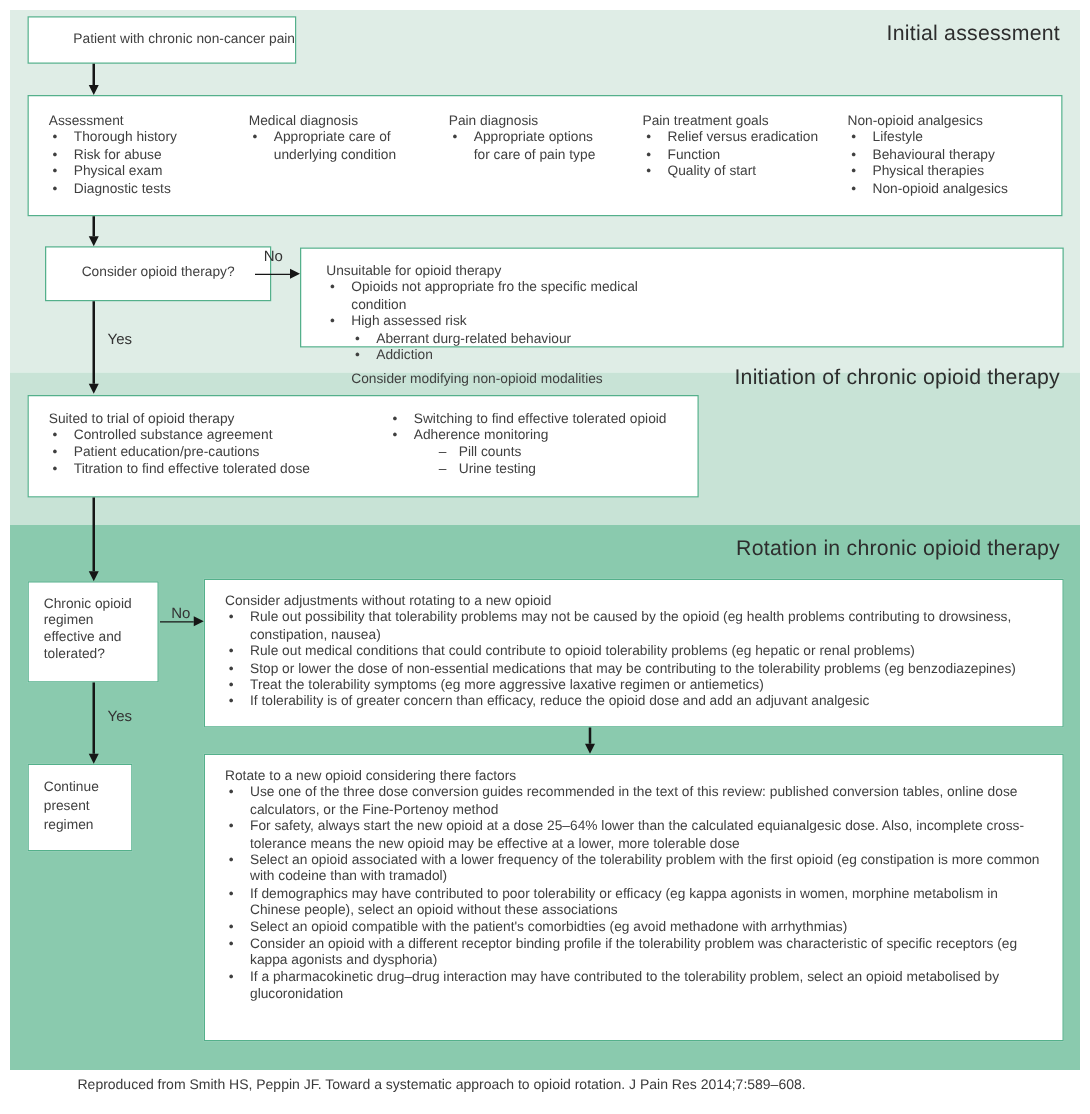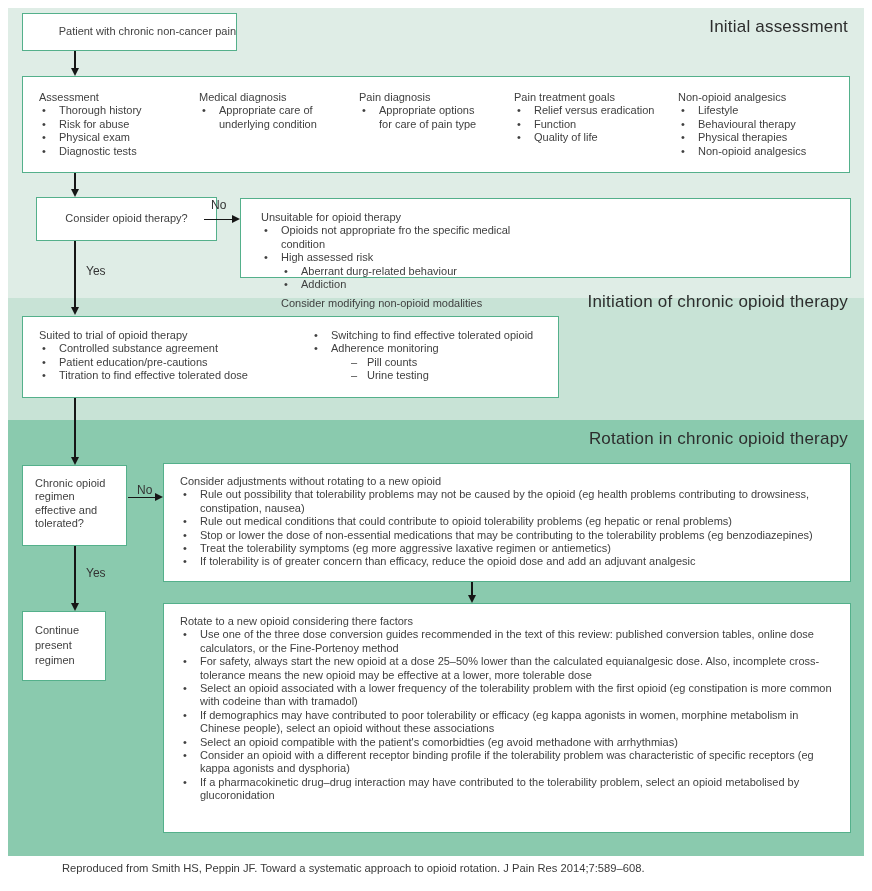--- a/index.html
+++ b/index.html
@@ -105,21 +105,21 @@
           <div class="b-item">
             <span class="glyph">•</span>
             <span class="gtext">Relief versus eradication</span>
           </div>
           <div class="b-item">
             <span class="glyph">•</span>
             <span class="gtext">Function</span>
           </div>
           <div class="b-item">
             <span class="glyph">•</span>
-            <span class="gtext">Quality of life</span>
+            <span class="gtext">Quality of start</span>
           </div>
         </div>
     </div>
     <div class="acol c5">
       <div>Non-opioid analgesics</div>
       <div>
           <div class="b-item">
             <span class="glyph">•</span>
             <span class="gtext">Lifestyle</span>
           </div>
@@ -250,21 +250,21 @@
 
   <div class="box" id="rotate-box">
     <div>Rotate to a new opioid considering there factors</div>
     <div>
         <div class="b-item">
           <span class="glyph">•</span>
           <span class="gtext">Use one of the three dose conversion guides recommended in the text of this review: published conversion tables, online dose calculators, or the Fine-Portenoy method</span>
         </div>
         <div class="b-item">
           <span class="glyph">•</span>
-          <span class="gtext">For safety, always start the new opioid at a dose 25–50% lower than the calculated equianalgesic dose. Also, incomplete cross-tolerance means the new opioid may be effective at a lower, more tolerable dose</span>
+          <span class="gtext">For safety, always start the new opioid at a dose 25–64% lower than the calculated equianalgesic dose. Also, incomplete cross-tolerance means the new opioid may be effective at a lower, more tolerable dose</span>
         </div>
         <div class="b-item">
           <span class="glyph">•</span>
           <span class="gtext">Select an opioid associated with a lower frequency of the tolerability problem with the first opioid (eg constipation is more common with codeine than with tramadol)</span>
         </div>
         <div class="b-item">
           <span class="glyph">•</span>
           <span class="gtext">If demographics may have contributed to poor tolerability or efficacy (eg kappa agonists in women, morphine metabolism in Chinese people), select an opioid without these associations</span>
         </div>
         <div class="b-item">

